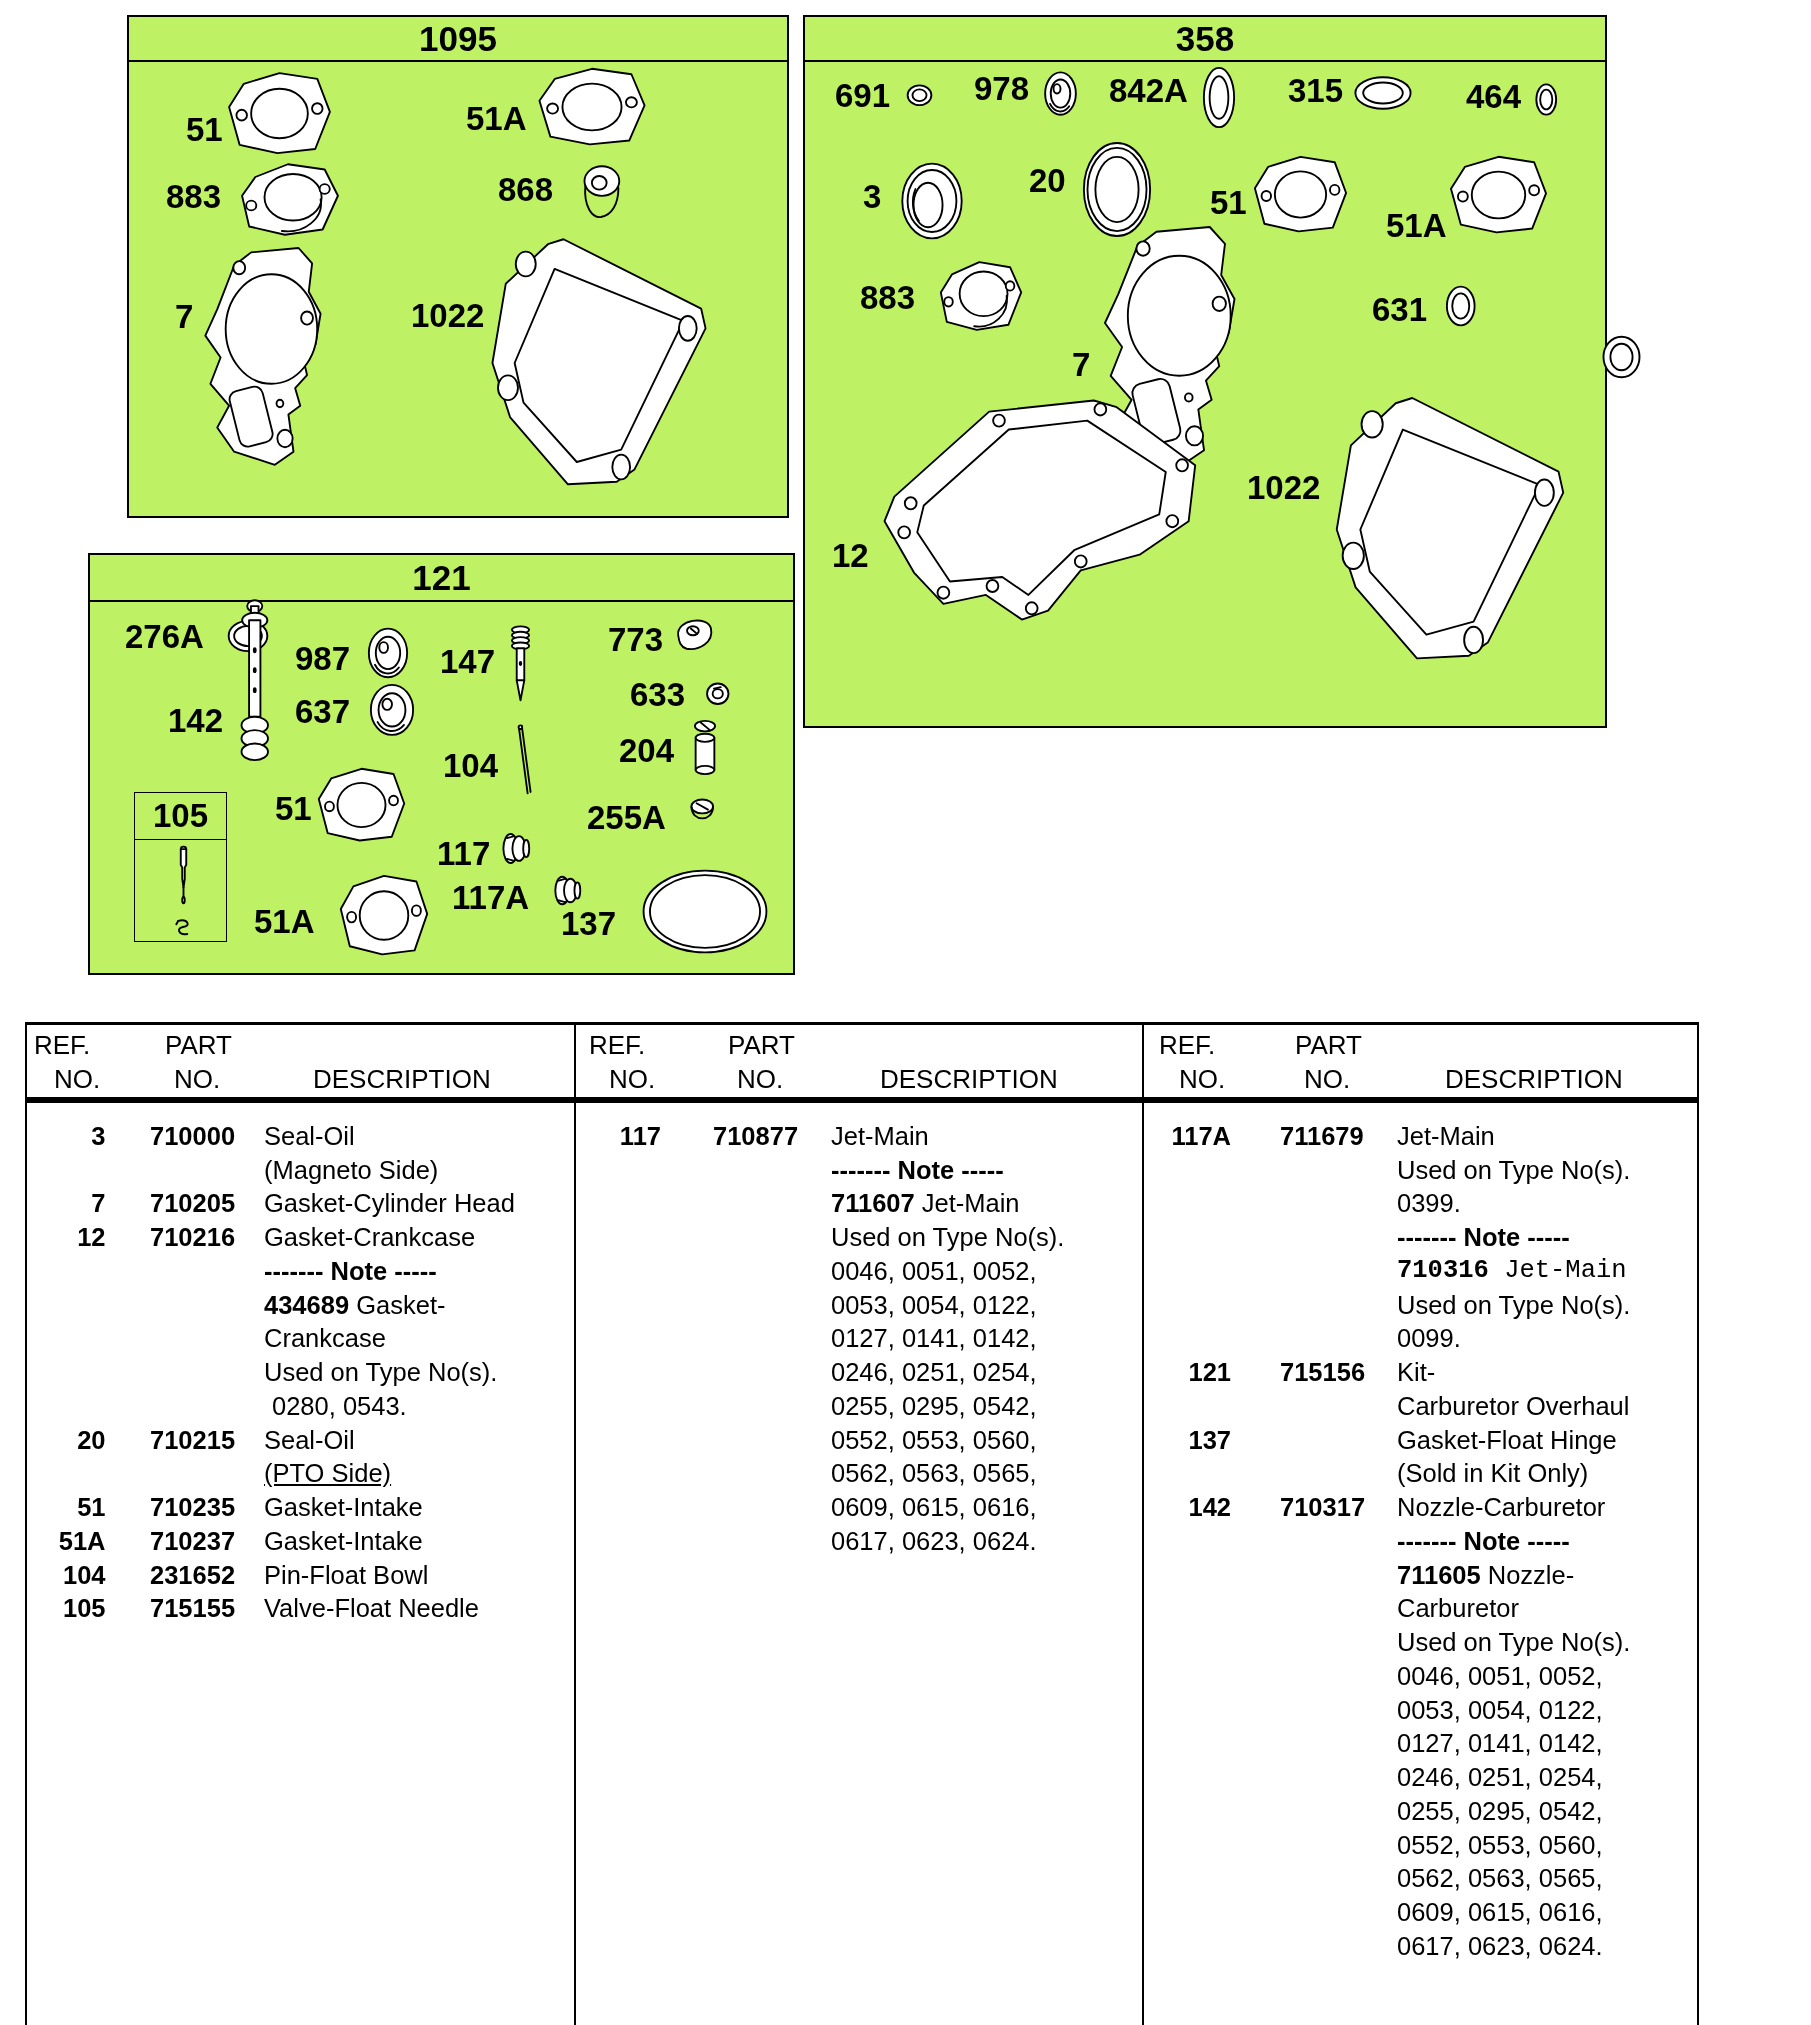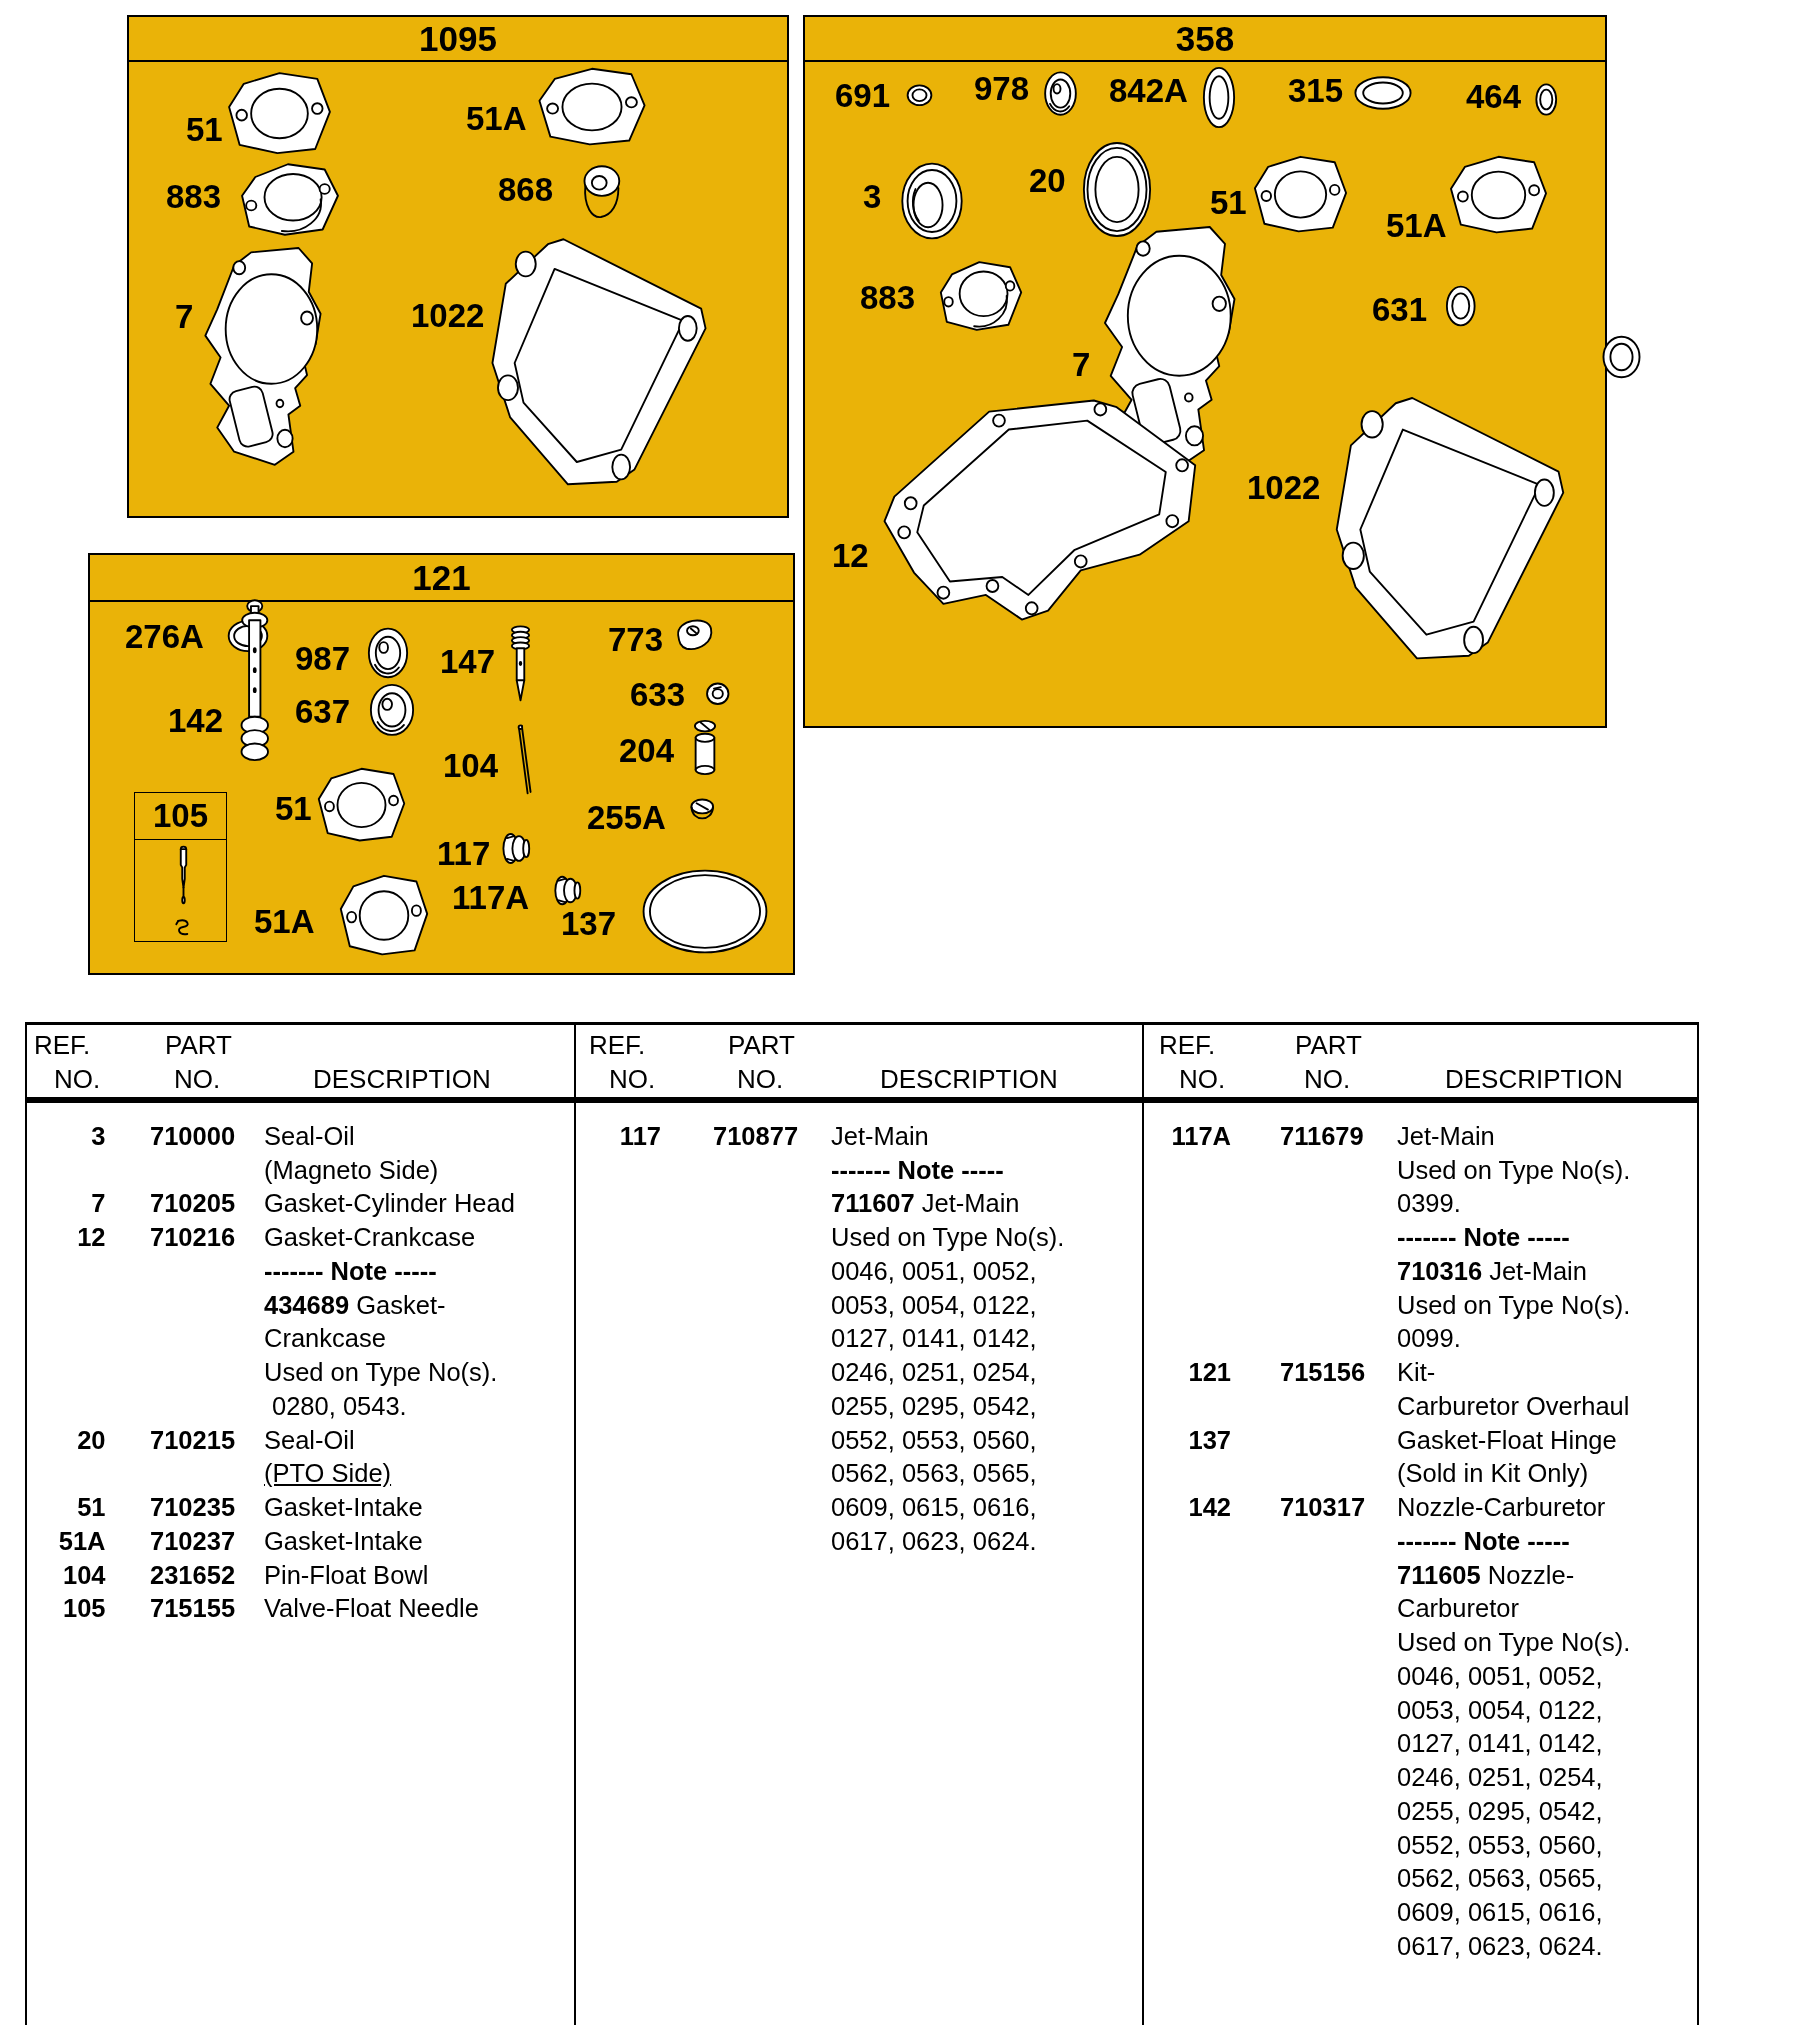--- a/index.html
+++ b/index.html
@@ -1,18 +1,18 @@
 <!DOCTYPE html>
 <html style="font-size:12px"><head>
 <meta charset="utf-8">
 <style>
   html,body{margin:0;padding:0;background:#fff}
   #stage{position:relative;width:1811px;height:2025px;background:#fff;overflow:hidden;
          font-family:"Liberation Sans",sans-serif;color:#000}
-  .dbox{position:absolute;border:2.3px solid #000;background:#eab308;box-sizing:border-box}
+  .dbox{position:absolute;border:2.3px solid #000;background:#bef264;box-sizing:border-box}
   .dtitle{position:absolute;left:0;top:0;width:100%;box-sizing:border-box;border-bottom:2.3px solid #000;
           display:flex;align-items:center;justify-content:center;font-weight:bold;font-size:35px}
   .plabel{position:absolute;font-weight:bold;font-size:33px;line-height:1;white-space:nowrap}
   .pglyph{position:absolute;overflow:visible}
   .tline{position:absolute;background:#000}
   .tcell{position:absolute;font-size:25.5px;line-height:1.05;white-space:nowrap}
   .tref{font-weight:bold;text-align:right}
   .tpart{font-weight:bold}
   .thdr{position:absolute;font-size:26px;line-height:1;white-space:nowrap}
   b{font-weight:bold}
@@ -446,21 +446,21 @@
     <div class="tcell" style="left:831px;top:1427px;">0552, 0553, 0560,</div>
     <div class="tcell" style="left:831px;top:1460px;">0562, 0563, 0565,</div>
     <div class="tcell" style="left:831px;top:1494px;">0609, 0615, 0616,</div>
     <div class="tcell" style="left:831px;top:1528px;">0617, 0623, 0624.</div>
     <div class="tcell tref" style="left:1133px;top:1123px;width:98px">117A</div>
     <div class="tcell tpart" style="left:1280px;top:1123px">711679</div>
     <div class="tcell" style="left:1397px;top:1123px;">Jet-Main</div>
     <div class="tcell" style="left:1397px;top:1157px;">Used on Type No(s).</div>
     <div class="tcell" style="left:1397px;top:1190px;">0399.</div>
     <div class="tcell" style="left:1397px;top:1224px;font-weight:bold;">------- Note -----</div>
-    <div class="tcell" style="left:1397px;top:1258px;"><b>710316</b> Jet-Main</div>
+    <div class="tcell" style="left:1397px;top:1258px;font-family:Liberation Mono, monospace;"><b>710316</b> Jet-Main</div>
     <div class="tcell" style="left:1397px;top:1292px;">Used on Type No(s).</div>
     <div class="tcell" style="left:1397px;top:1325px;">0099.</div>
     <div class="tcell tref" style="left:1133px;top:1359px;width:98px">121</div>
     <div class="tcell tpart" style="left:1280px;top:1359px">715156</div>
     <div class="tcell" style="left:1397px;top:1359px;">Kit-</div>
     <div class="tcell" style="left:1397px;top:1393px;">Carburetor Overhaul</div>
     <div class="tcell tref" style="left:1133px;top:1427px;width:98px">137</div>
     <div class="tcell" style="left:1397px;top:1427px;">Gasket-Float Hinge</div>
     <div class="tcell" style="left:1397px;top:1460px;">(Sold in Kit Only)</div>
     <div class="tcell tref" style="left:1133px;top:1494px;width:98px">142</div>

